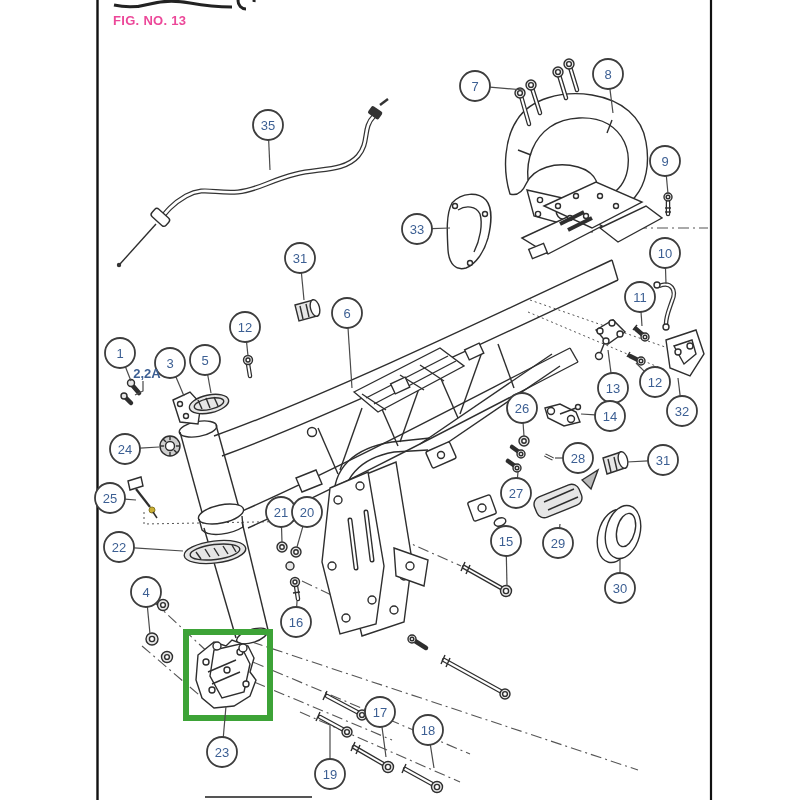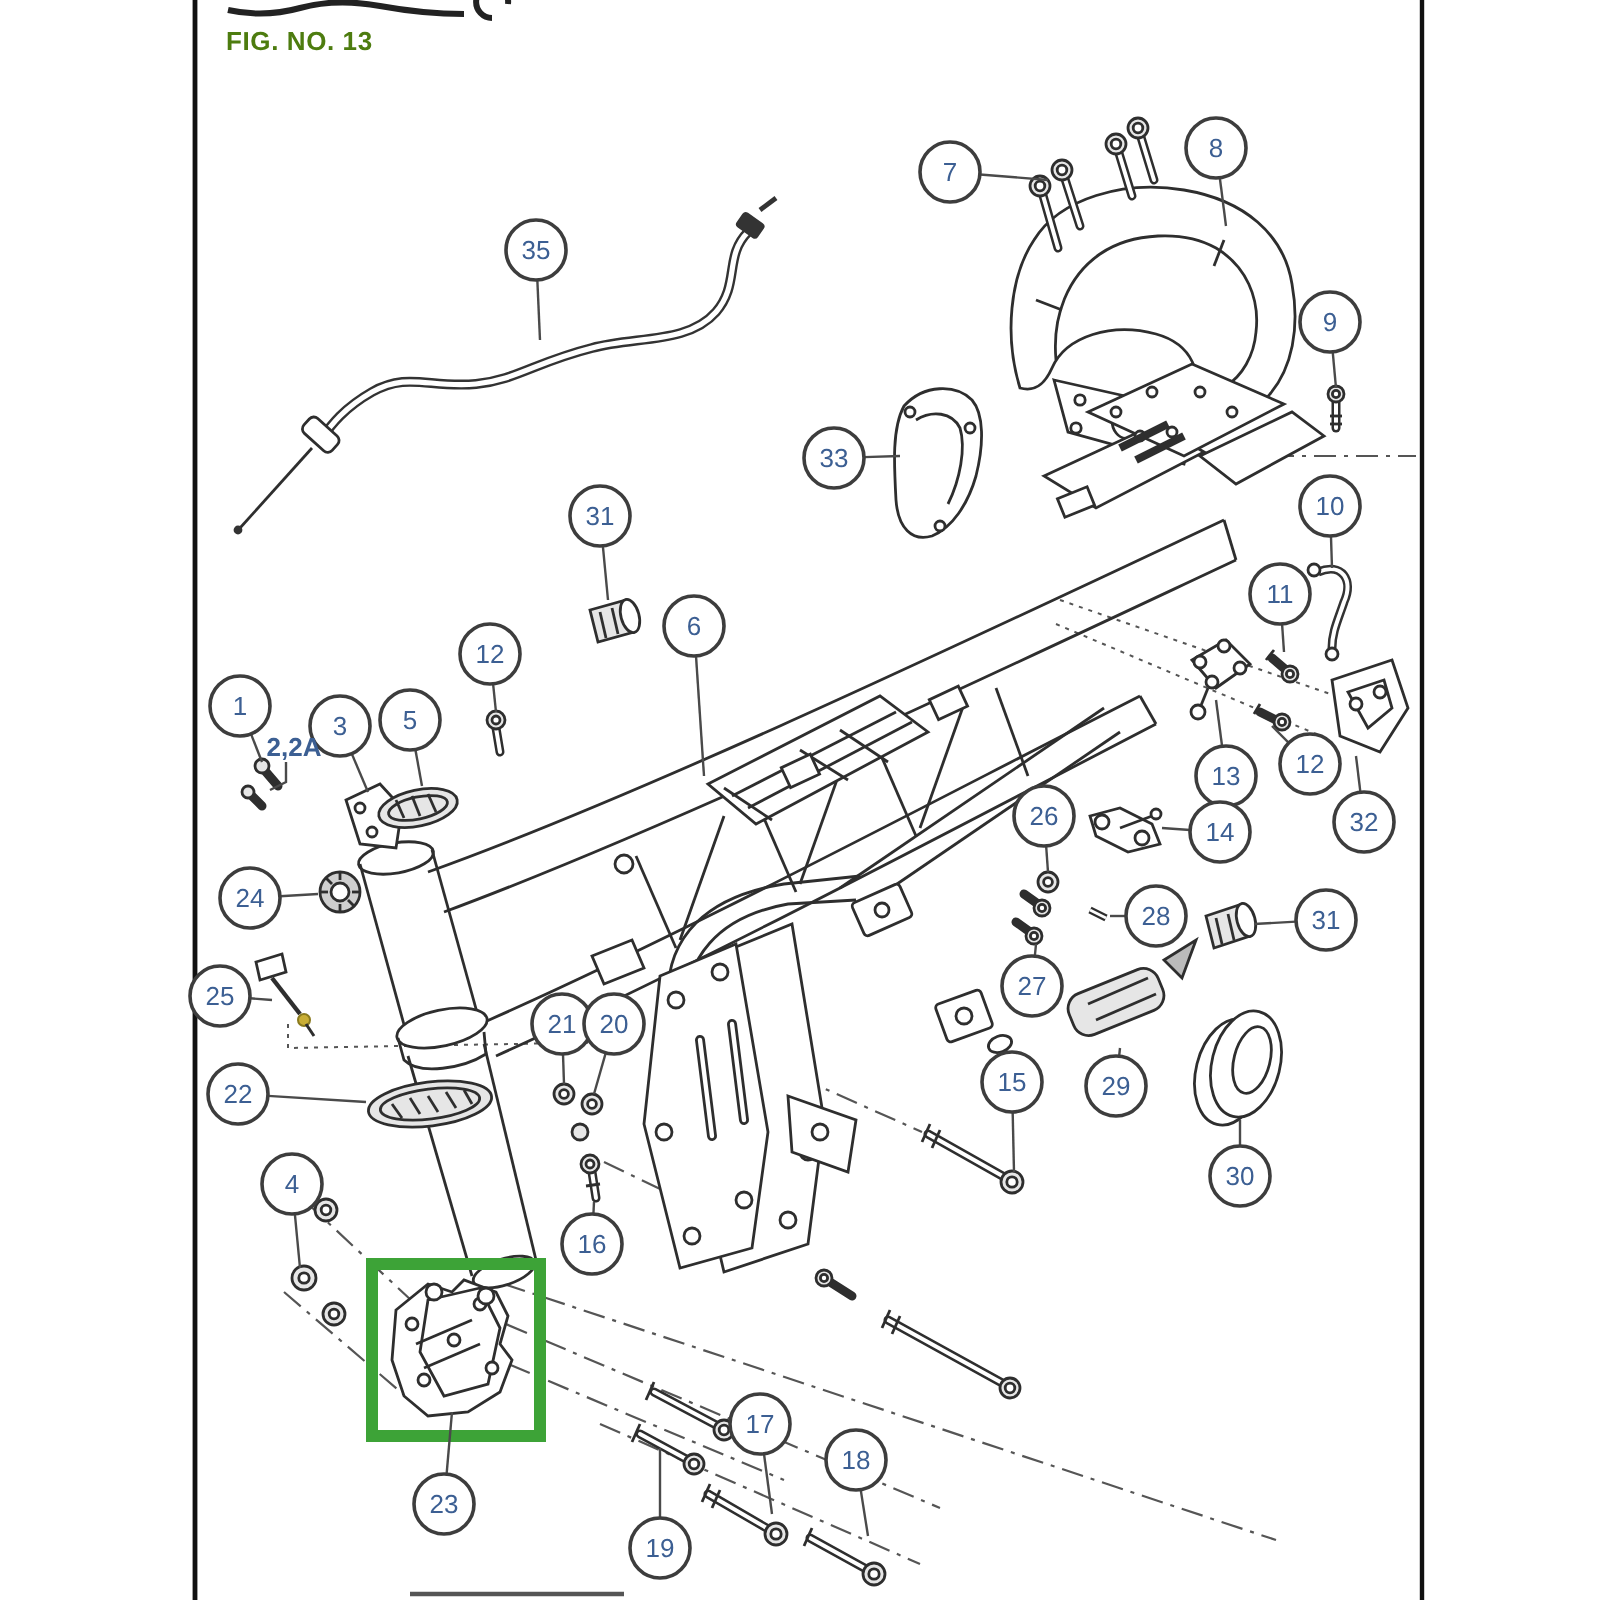--- a/index.html
+++ b/index.html
@@ -1,20 +1,20 @@
 <!DOCTYPE html>
 <html><head>
 <meta charset="utf-8">
 <style>
   html,body{margin:0;padding:0;background:#fff;}
   .page{position:relative;width:800px;height:800px;background:#ffffff;
         font-family:"Liberation Sans",sans-serif;overflow:hidden;}
   .art{position:absolute;left:0;top:0;}
   .fig-label{position:absolute;left:113px;top:13px;font-weight:bold;
-             font-size:13px;color:#4d7c0f;letter-spacing:.3px;}
+             font-size:13px;color:#ec4899;letter-spacing:.3px;}
   .leader{stroke:#4a4a4a;stroke-width:1.2;fill:none;}
   .callout-circle{fill:#ffffff;stroke:#3d3d3d;stroke-width:1.8;}
   .callout-num{font-size:13px;text-anchor:middle;font-family:"Liberation Sans",sans-serif;}
   .part-label{font-size:13px;font-weight:bold;text-anchor:middle;font-family:"Liberation Sans",sans-serif;}
   .ln{stroke:#2e2e2e;stroke-width:1.4;fill:none;}
   .fw{stroke:#2e2e2e;stroke-width:1.4;fill:#ffffff;}
   .fg{stroke:#2e2e2e;stroke-width:1.4;fill:#e6e6e6;}
   .dd{stroke:#555;stroke-width:1.1;fill:none;stroke-dasharray:11 4 2 4;}
   .dt{stroke:#555;stroke-width:1;fill:none;stroke-dasharray:2 3;}
   .shaft{stroke:#2e2e2e;stroke-width:4.5;fill:none;stroke-linecap:round;}

